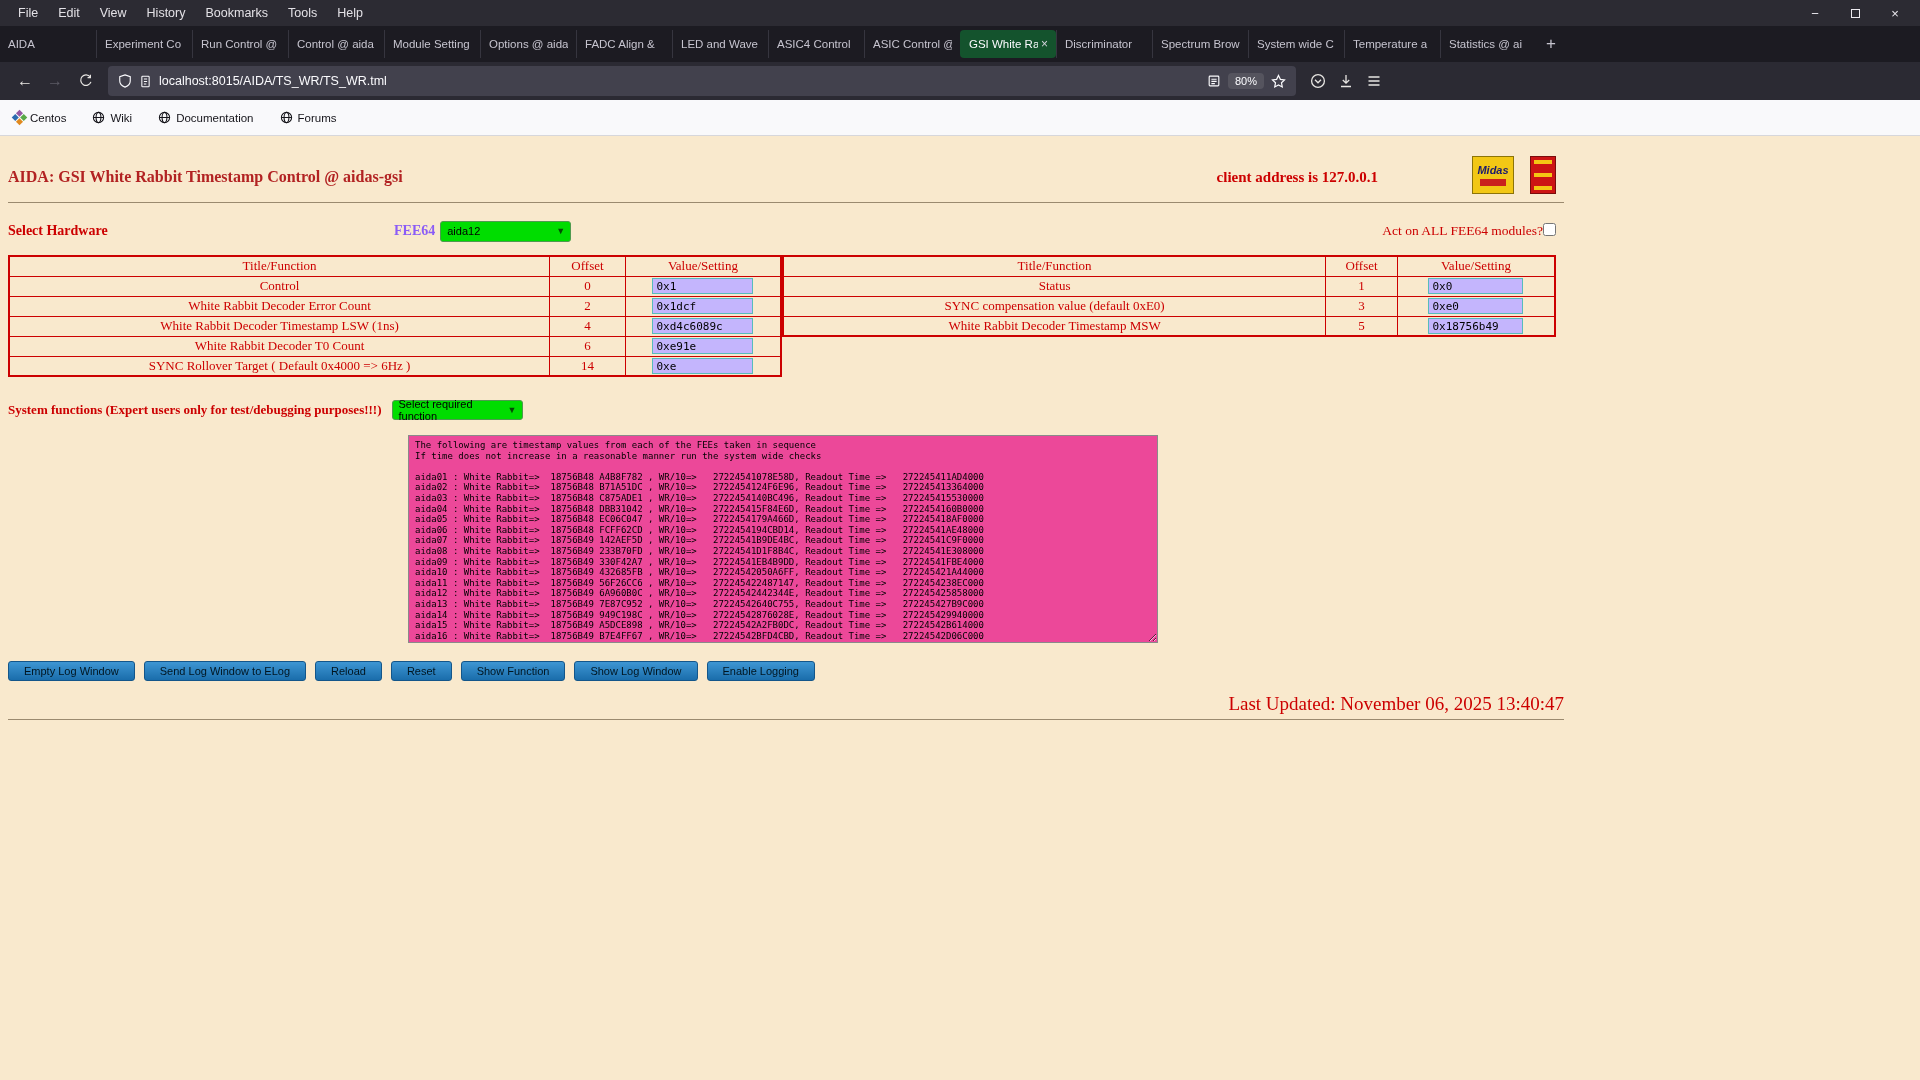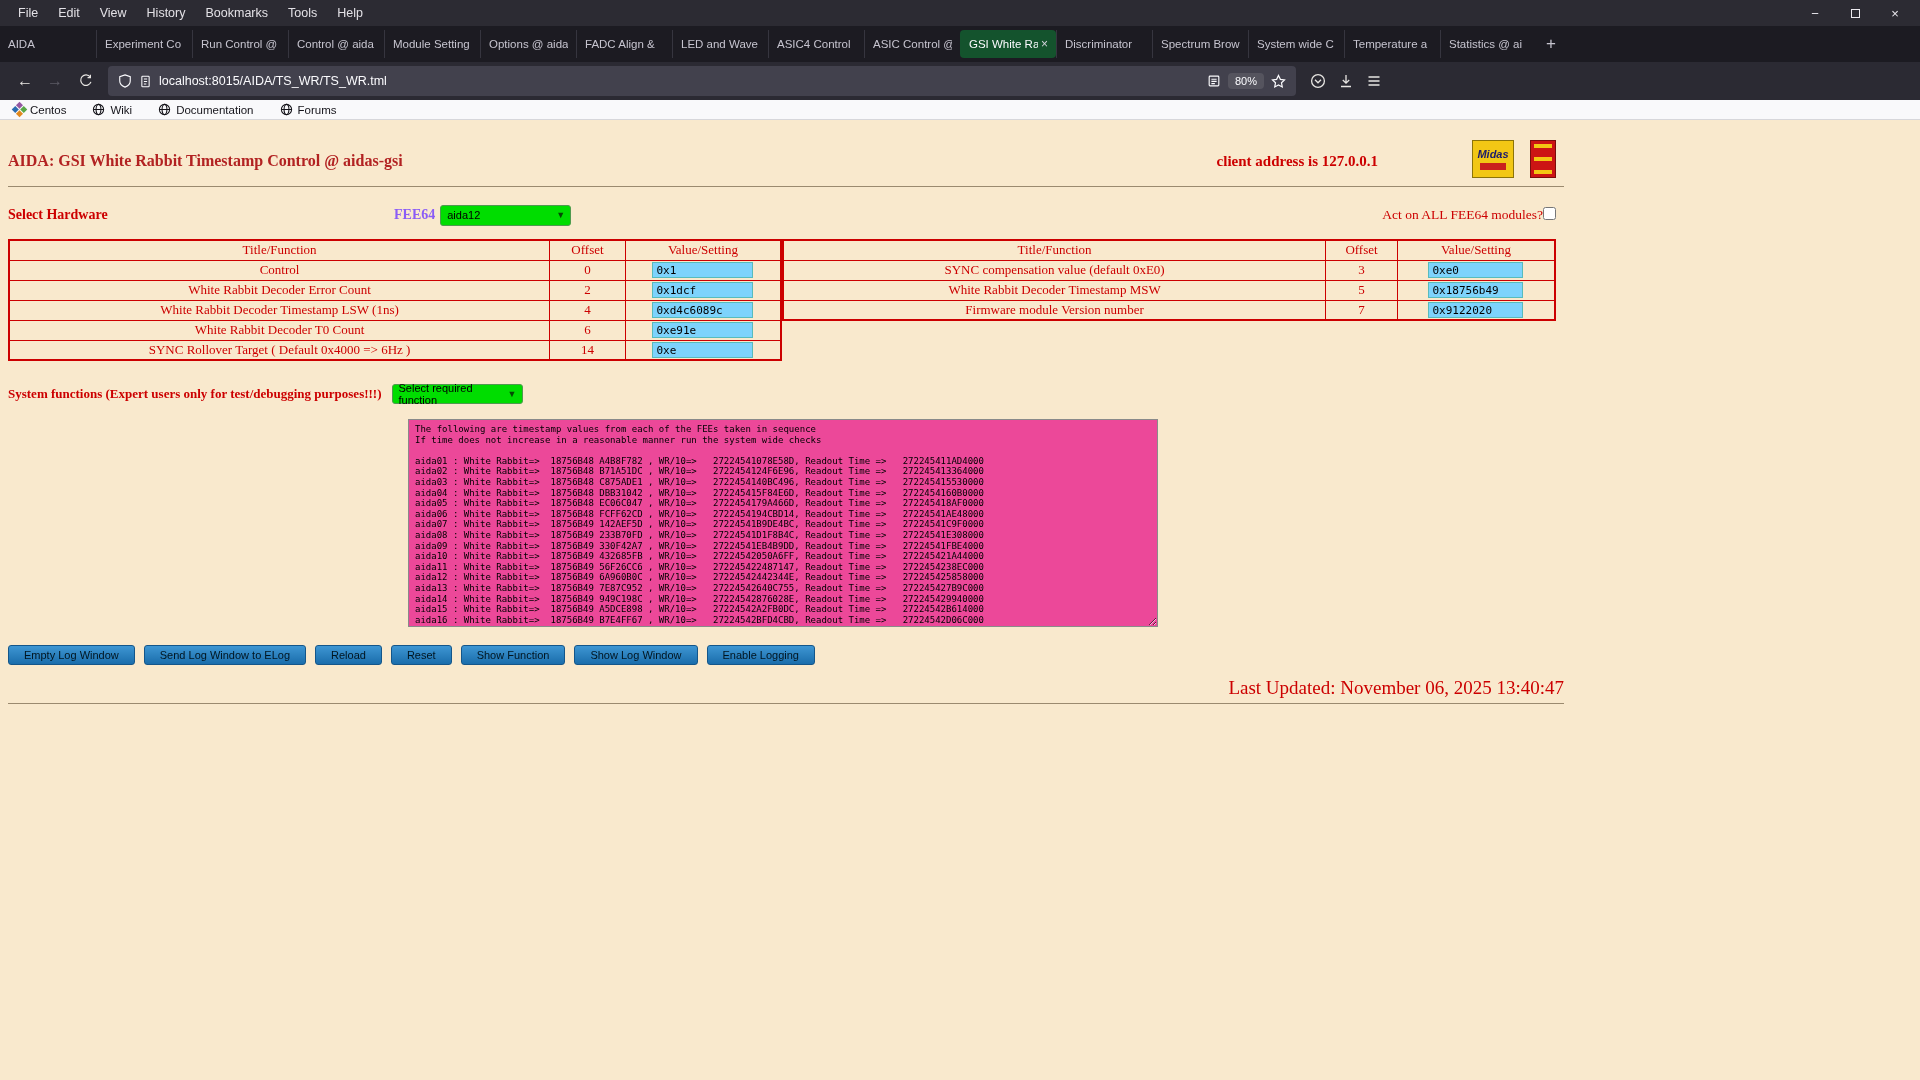--- a/index.html
+++ b/index.html
@@ -28,21 +28,21 @@
   .nav-icon { width:30px; height:28px; display:flex; align-items:center; justify-content:center;
               color:#e8e6e3; font-size:16px; border-radius:4px; }
   .nav-icon.disabled { color:#5c5b66; }
   .urlbar { width:1188px; height:30px; background:#42414d; border-radius:4px; margin-left:8px;
             display:flex; align-items:center; padding:0 10px; color:#fbfbfe; font-size:12.5px; gap:7px; }
   .urlbar svg { flex:0 0 auto; }
   .url-text { flex:1; text-align:left; color:#fbfbfe; white-space:nowrap; overflow:hidden; }
   .zoom-pill { background:#55545e; border-radius:4px; padding:2px 7px; font-size:11px; color:#fbfbfe; }
   .right-icons { display:flex; align-items:center; gap:12px; margin-left:14px; color:#e8e6e3; }
 
-  .bookmarksbar { height:20px; background:#f9f9fb; border-bottom:1px solid #d7d7db;
+  .bookmarksbar { height:36px; background:#f9f9fb; border-bottom:1px solid #d7d7db;
                   display:flex; align-items:center; gap:26px; padding-left:14px;
                   color:#15141a; font-size:11.5px; }
   .bookmark { display:flex; align-items:center; gap:5px; }
   .centos-logo { width:11px; height:11px; display:grid; grid-template-columns:5px 5px; grid-gap:1px; transform:rotate(45deg); }
   .centos-logo span { width:5px; height:5px; display:block; }
 
   
   .page { height:956px; background:#f9e9cd; font-family:"Liberation Serif", serif; color:#cc0000; }
   .content { width:1556px; padding:14px 0 0 8px; }
 
@@ -70,21 +70,21 @@
   .gselect .arr { font-size:9px; color:#044a04; }
   .act-all { margin-left:auto; display:flex; align-items:flex-start; gap:0; font-size:13.5px; color:#cc0000; }
   .act-all input { width:13px; height:13px; }
 
   .tables { display:flex; align-items:flex-start; margin-top:12px; }
   table.regs { border-collapse:collapse; border:2px solid #cc0000; table-layout:fixed; }
   table.regs td { border:1px solid #cc0000; height:20px; font-size:13px; color:#cc0000;
                   text-align:center; padding:0 2px; font-family:"Liberation Serif", serif; overflow:hidden; }
   td.valcell { text-align:left; padding-left:2px; }
   input.regval { width:101px; height:16px; font:11px "DejaVu Sans Mono", monospace;
-                 border:1px solid #57bcbc; background:#7dd3fc; color:#000; padding:0 3px; }
+                 border:1px solid #57bcbc; background:#c4b5fd; color:#000; padding:0 3px; }
   input.regval.r { width:95px; }
 
   .sys-row { display:flex; align-items:center; margin-top:22px; height:22px; }
   .sys-label { font-weight:bold; font-size:13px; color:#cc0000; }
   .sys-row .gselect { margin-left:10px; width:131px; height:20px; }
 
   .log-wrap { margin-top:14px; margin-left:400px; }
   textarea.log { width:750px; height:208px; font:9px/10.6px "DejaVu Sans Mono", monospace;
                  color:#000; background:#ec4899; border:1px solid #8a8a8a; padding:4px 6px;
                  overflow-y:scroll; resize:both; white-space:pre; }
@@ -327,33 +327,33 @@
             <col style="width:72px">
             <col style="width:158px">
           </colgroup>
         <tbody>
             <tr>
           <td>Title/Function</td>
           <td>Offset</td>
           <td>Value/Setting</td>
         </tr>
         <tr>
+          <td>Status</td>
+          <td>1</td>
+          <td class="valcell"><input class="regval r" type="text" value="0x0" style=""></td>
+        </tr>
+        <tr>
           <td>SYNC compensation value (default 0xE0)</td>
           <td>3</td>
           <td class="valcell"><input class="regval r" type="text" value="0xe0" style=""></td>
         </tr>
         <tr>
           <td>White Rabbit Decoder Timestamp MSW</td>
           <td>5</td>
           <td class="valcell"><input class="regval r" type="text" value="0x18756b49" style=""></td>
-        </tr>
-        <tr>
-          <td>Firmware module Version number</td>
-          <td>7</td>
-          <td class="valcell"><input class="regval r" type="text" value="0x9122020" style=""></td>
         </tr>
       </tbody>
         </table>
     </div>
 
     <div class="sys-row">
       <span class="sys-label">System functions (Expert users only for test/debugging purposes!!!)</span>
       <span class="gselect">
         <span>Select required function</span>
         <span class="arr">▼</span>

